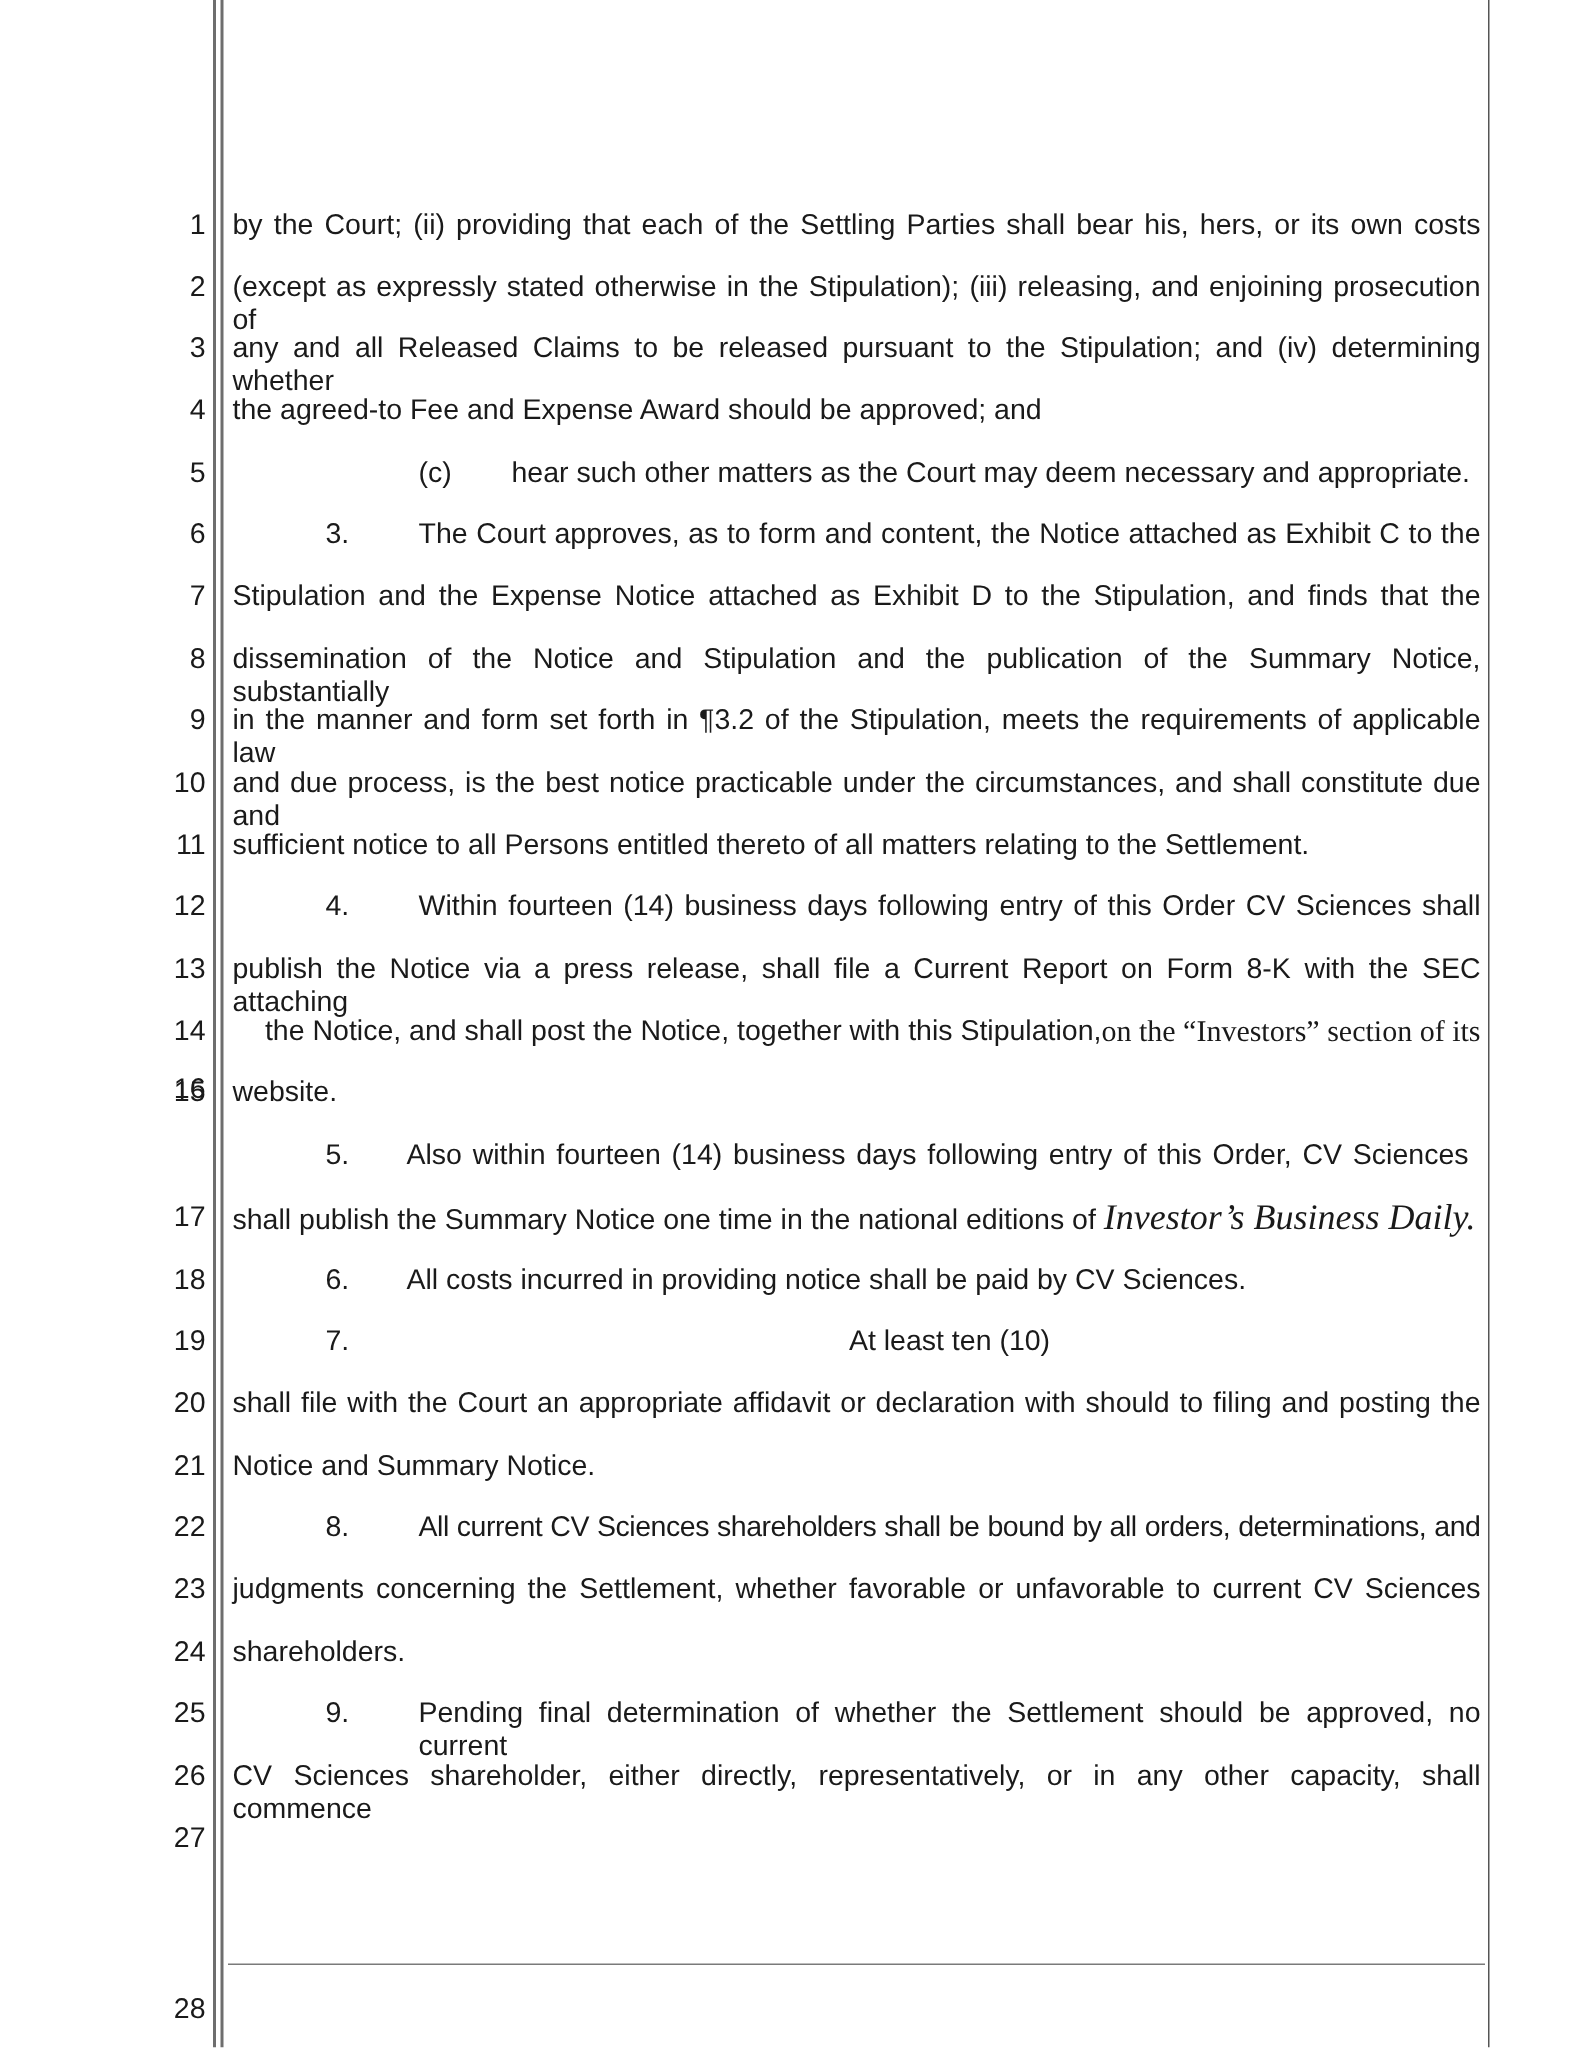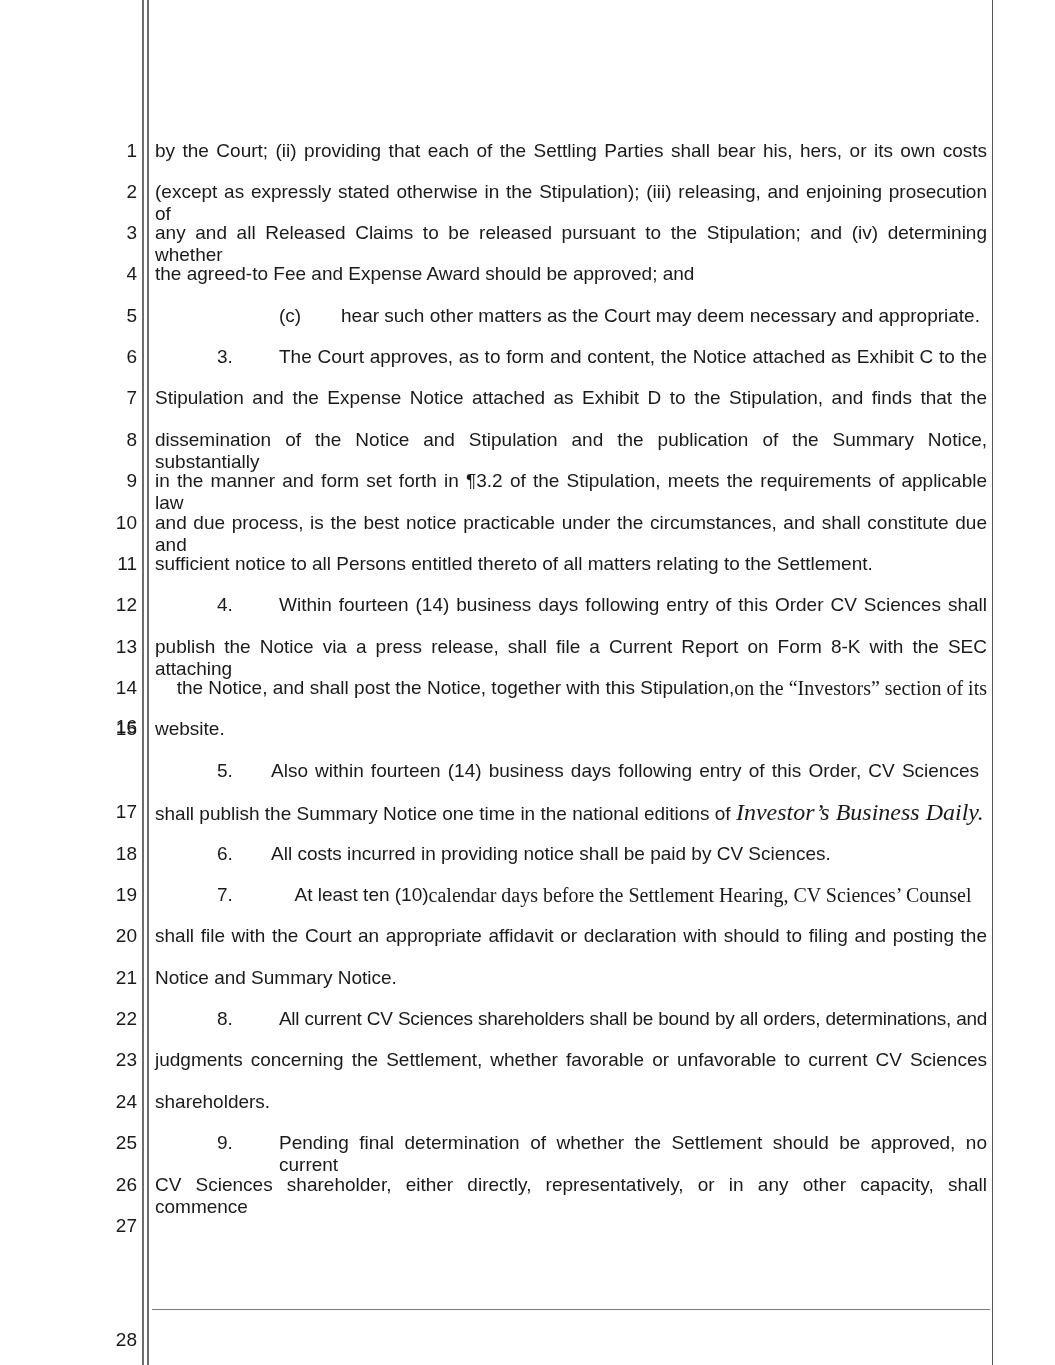--- a/index.html
+++ b/index.html
@@ -102,21 +102,20 @@
 
   <div class="row" style="top:843px">
     <span class="num" style="left:62px">6.</span>
     <span class="num" style="left:116px">All costs incurred in providing notice shall be paid by CV Sciences.</span>
   </div>
 
   <div class="row" style="top:884px">
     <span class="num" style="left:62px">7.</span>
     <span class="num" style="left:124px; width:708px; display:flex; justify-content:center;">
       <span>At least ten (10)</span>
-      <span class="serif">calendar days before the Settlement Hearing, CV Sciences’ Counsel</span>
     </span>
   </div>
   <div class="row justify" style="top:925px">shall file with the Court an appropriate affidavit or declaration with should to filing and posting the</div>
   <div class="row" style="top:967px">Notice and Summary Notice.</div>
 
   <div class="row" style="top:1008px">
     <span class="num" style="left:62px">8.</span>
     <span class="num" style="left:124px; width:708px; text-align:justify; text-align-last:justify; white-space:normal; letter-spacing:-0.3px;">All current CV Sciences shareholders shall be bound by all orders, determinations, and</span>
   </div>
   <div class="row justify" style="top:1049px">judgments concerning the Settlement, whether favorable or unfavorable to current CV Sciences</div>

